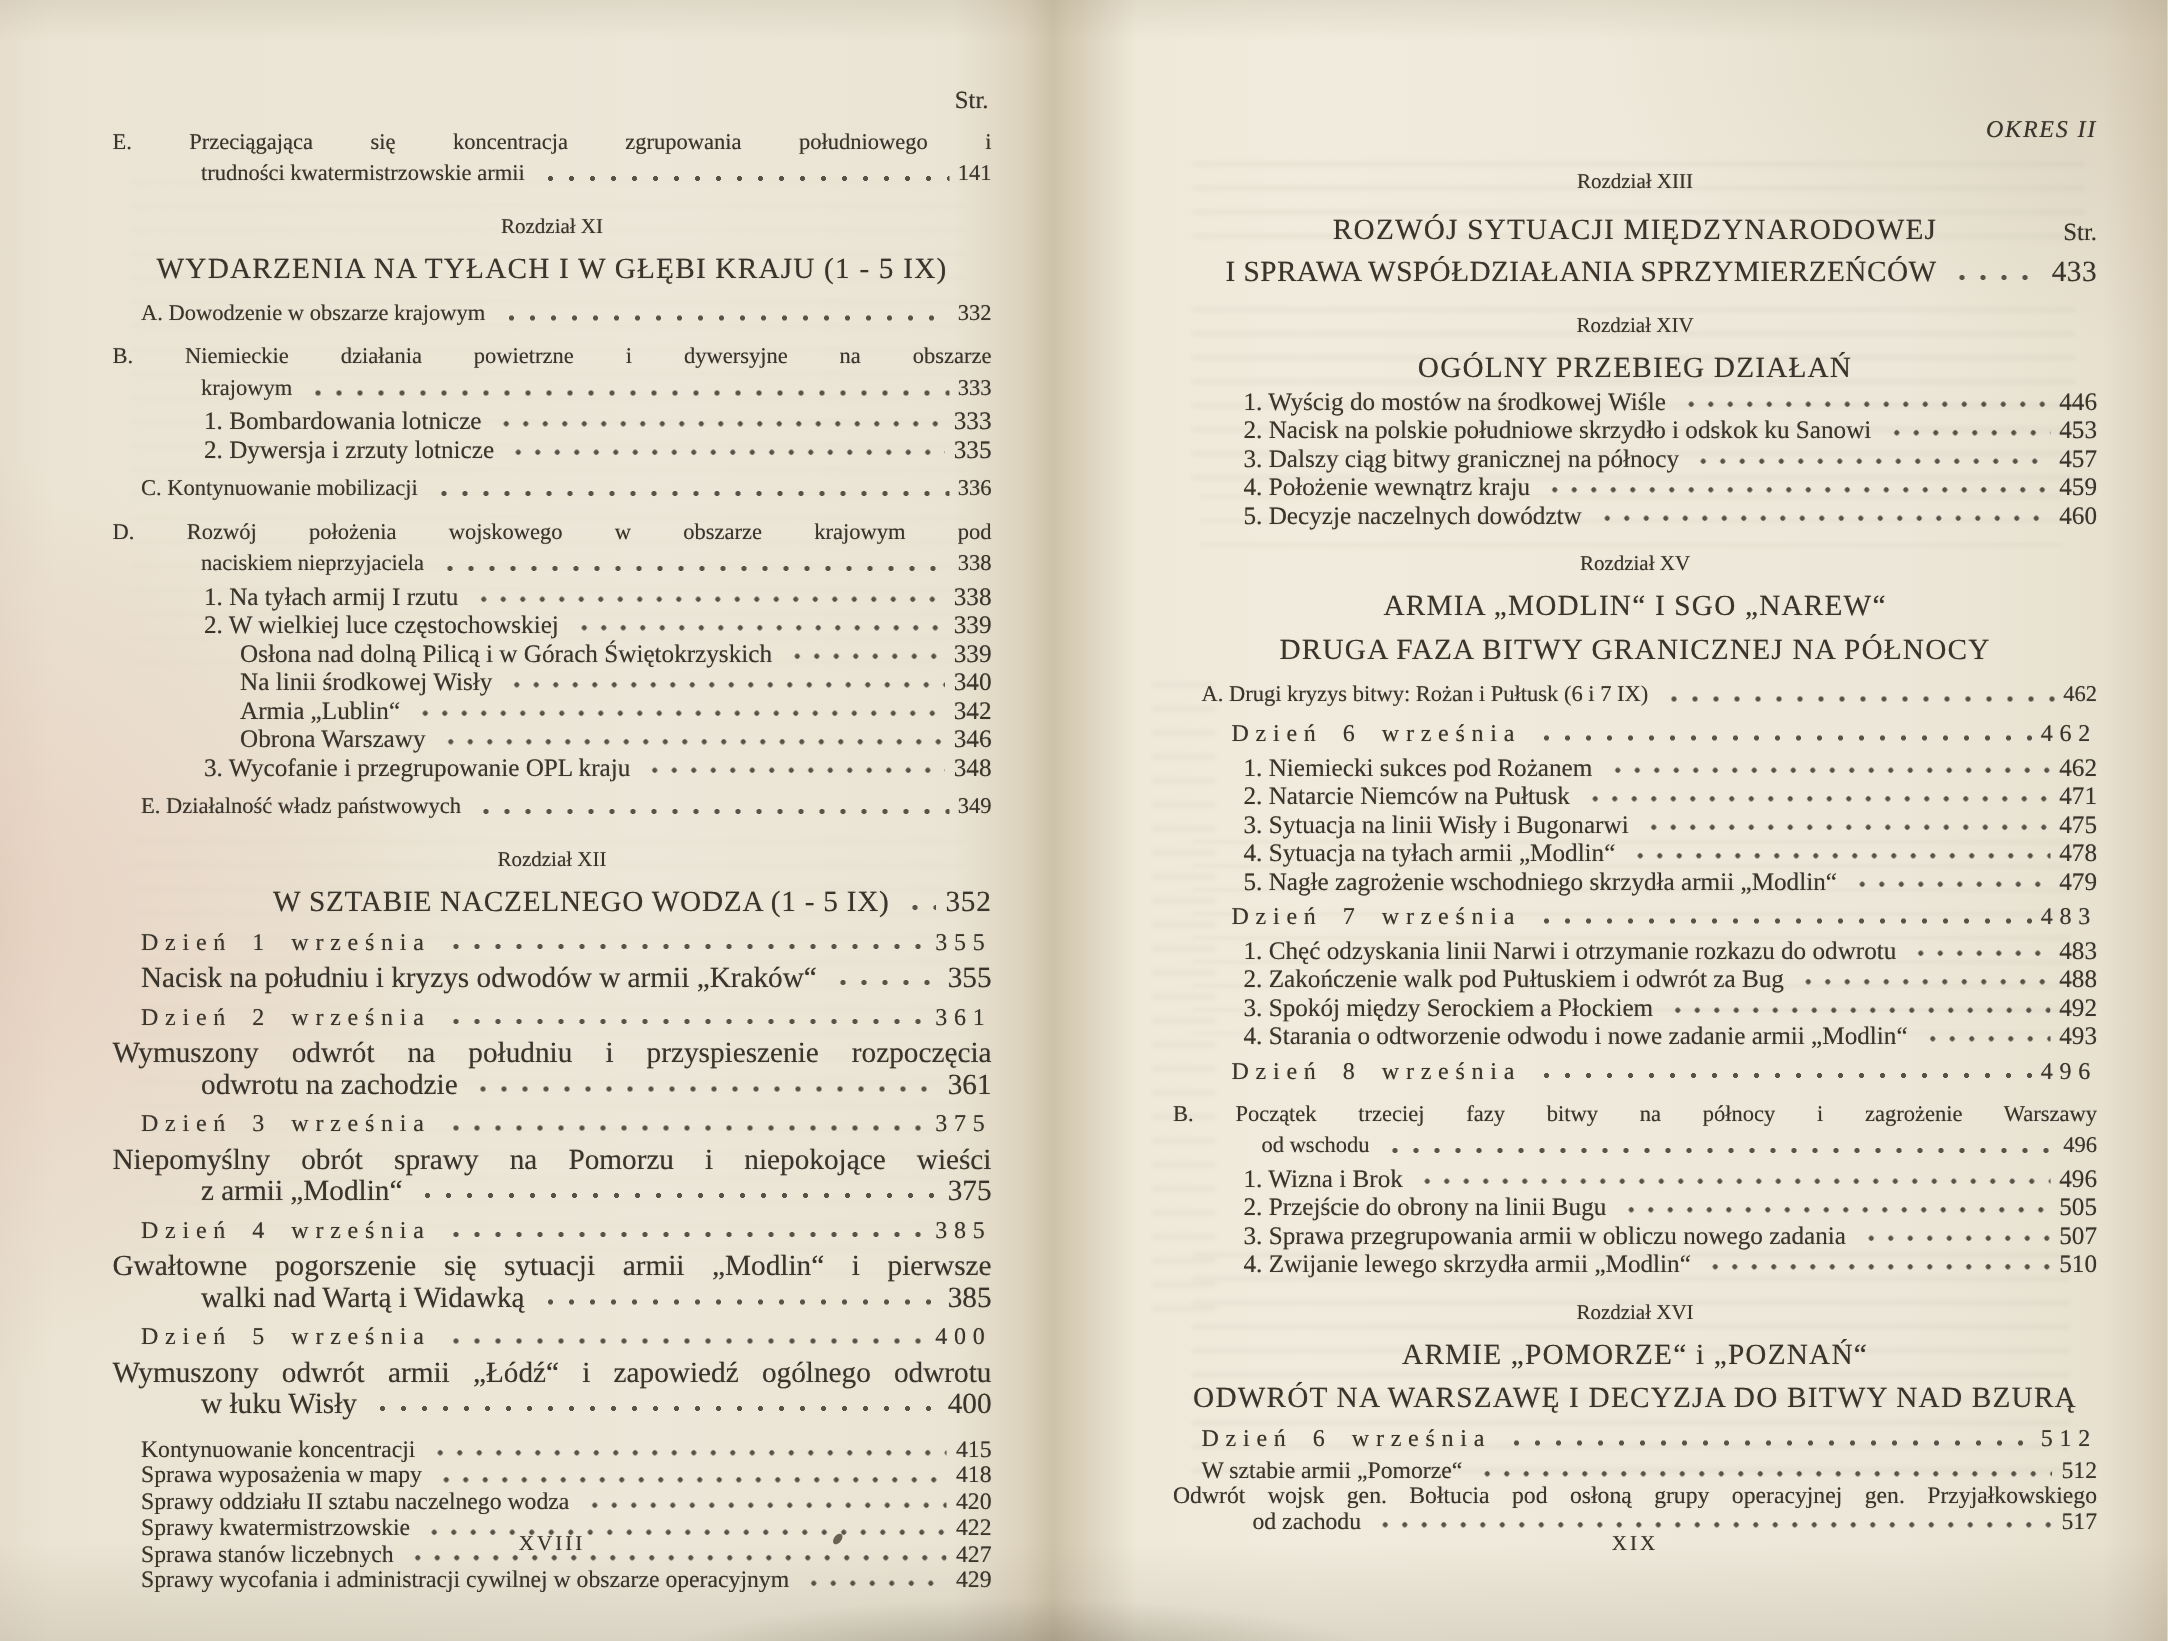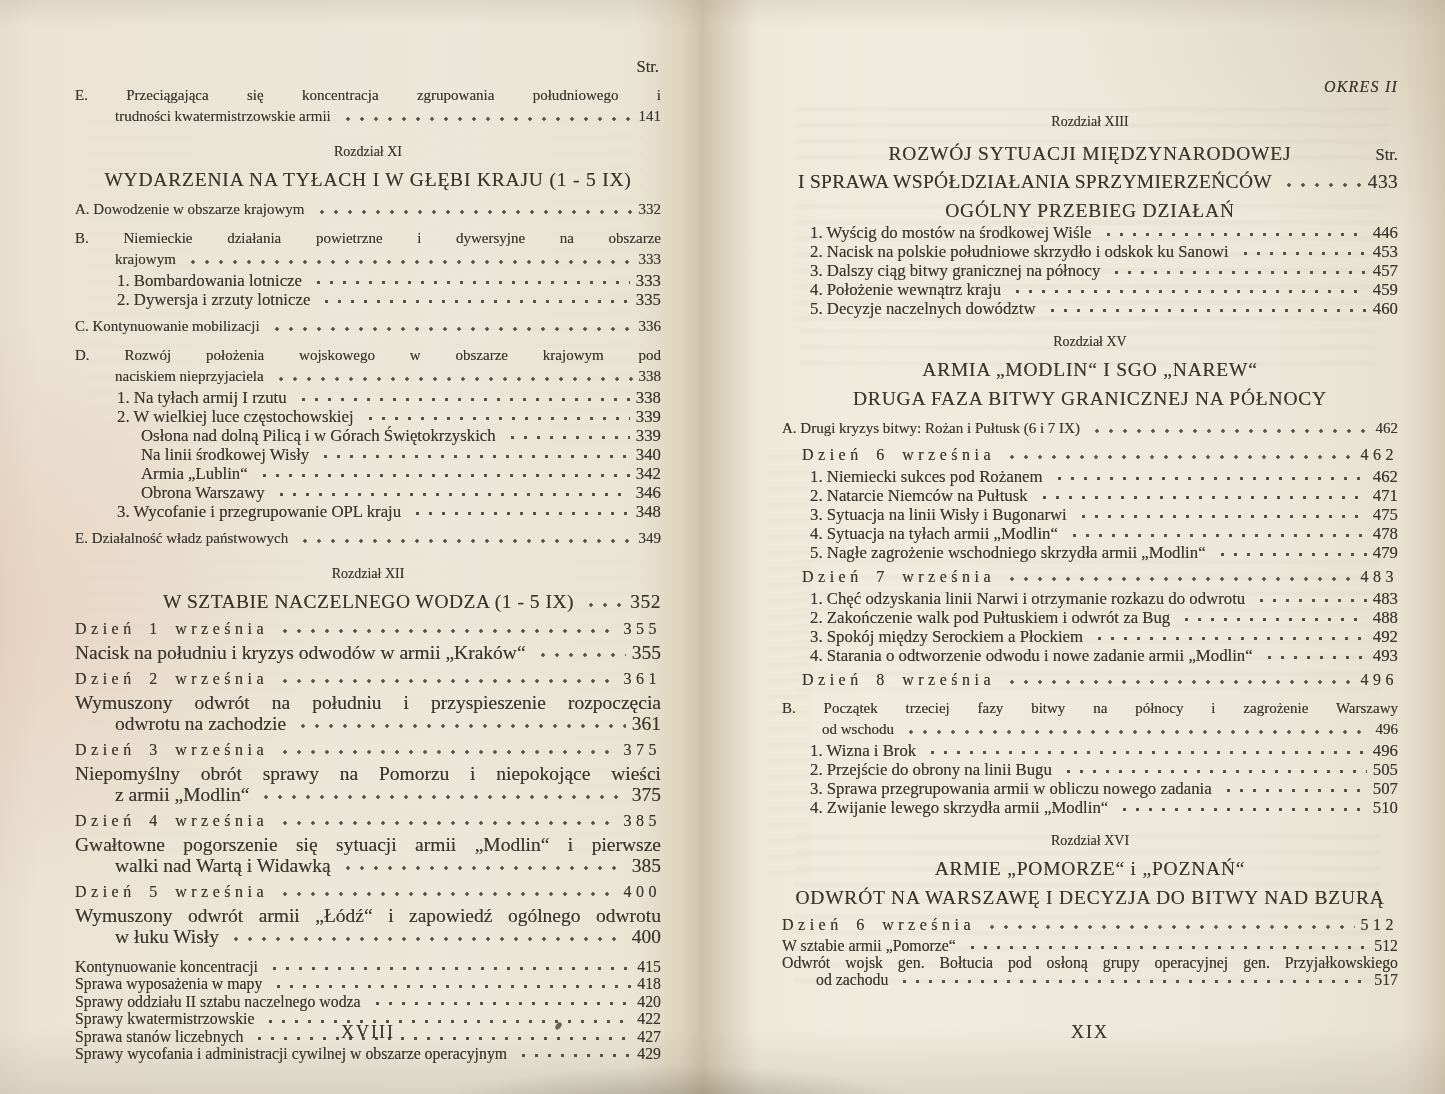--- a/index.html
+++ b/index.html
@@ -38,21 +38,21 @@
   .speck{position:absolute;left:556px;top:1022px;width:5px;height:8px;border-radius:50%;
          background:#4a3f33;transform:rotate(38deg);opacity:.8;}
 
   .col{position:absolute;text-shadow:0 0 .5px rgba(56,50,40,.55);}
   .col-left{left:75px;top:57px;width:586px;}
   .col-right{left:782px;top:76px;width:616px;}
 
   .row{position:relative;}
   .line{min-height:1em;}
   .line.j{text-align:justify;text-align-last:justify;}
-  .line.fill{display:flex;align-items:center;}
+  .line.fill{display:flex;align-items:center;margin-left:19px;}
   .txt{flex:0 1 auto;white-space:nowrap;}
   .leader{
     flex:1 1 auto;min-width:10px;align-self:stretch;margin:0 4px 0 10px;
     background-image:radial-gradient(circle, rgba(62,57,48,.85) 1.5px, rgba(62,57,48,0) 1.9px);
     background-size:14px 6px;background-repeat:repeat-x;
     background-position:left 0 bottom 5px;
   }
   .pnum{flex:0 0 auto;padding-left:2px;}
 
   .strhead{text-align:right;font-size:16.5px;margin:0 2px 2px 0;}
@@ -70,21 +70,21 @@
   .gap{margin-top:12px;}
   .spaced,.spaced-ind{font-size:16px;line-height:20px;letter-spacing:4.5px;word-spacing:5px;margin:6px 0 3px;}
   .col-right .spaced-ind{padding-left:20px;}
   .rozdzial{text-align:center;font-size:14px;line-height:20px;margin-top:15px;margin-bottom:3px;}
   .okres{text-align:right;font-size:16px;letter-spacing:1.2px;line-height:21px;font-style:italic;}
   .title{text-align:center;font-size:19.5px;letter-spacing:.8px;line-height:22px;margin-top:7px;}
   .title-leader{font-size:19.5px;letter-spacing:.5px;line-height:22px;margin-top:7px;padding-left:88px;}
   .title-leader2{font-size:19.5px;letter-spacing:.3px;line-height:22px;margin-top:6px;padding-left:16px;}
   .title-str{text-align:center;font-size:19.5px;letter-spacing:.8px;line-height:22px;margin-top:11px;}
   .strlbl{position:absolute;right:0;top:1px;font-size:16.5px;letter-spacing:0;}
-  .footer{position:absolute;top:1022px;font-size:18px;letter-spacing:2px;text-align:center;
+  .footer{position:absolute;top:1022px;font-size:14px;letter-spacing:2px;text-align:center;
           text-shadow:0 0 .5px rgba(56,50,40,.55);}
   .footer-left{left:75px;width:586px;}
   .footer-right{left:782px;width:616px;}
 </style>
 </head>
 <body style="--ink: #3a352c;">
 
 <div class="photo"></div>
 
 <div class="ghost g-l1"></div>
@@ -352,20 +352,23 @@
     <div class="row title-str">
       <div class="line" style="position: relative;">ROZWÓJ SYTUACJI MIĘDZYNARODOWEJ<span class="strlbl">Str.</span></div>
     </div>
     <div class="row title-leader2">
       <div class="line fill">
         <span class="txt">I SPRAWA WSPÓŁDZIAŁANIA SPRZYMIERZEŃCÓW</span>
         <span class="leader"></span>
         <span class="pnum">433</span>
       </div>
     </div>
+    <div class="row rozdzial">
+      <div class="line">Rozdział XIV</div>
+    </div>
     <div class="row title">
       <div class="line">OGÓLNY PRZEBIEG DZIAŁAŃ</div>
     </div>
     <div class="row nitem">
       <div class="line fill">
         <span class="txt">1. Wyścig do mostów na środkowej Wiśle</span>
         <span class="leader"></span>
         <span class="pnum">446</span>
       </div>
     </div>

